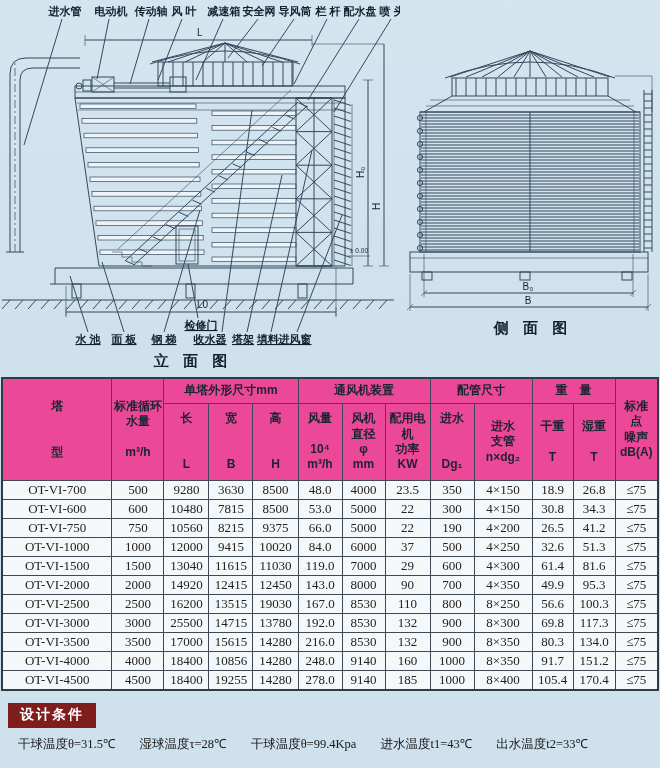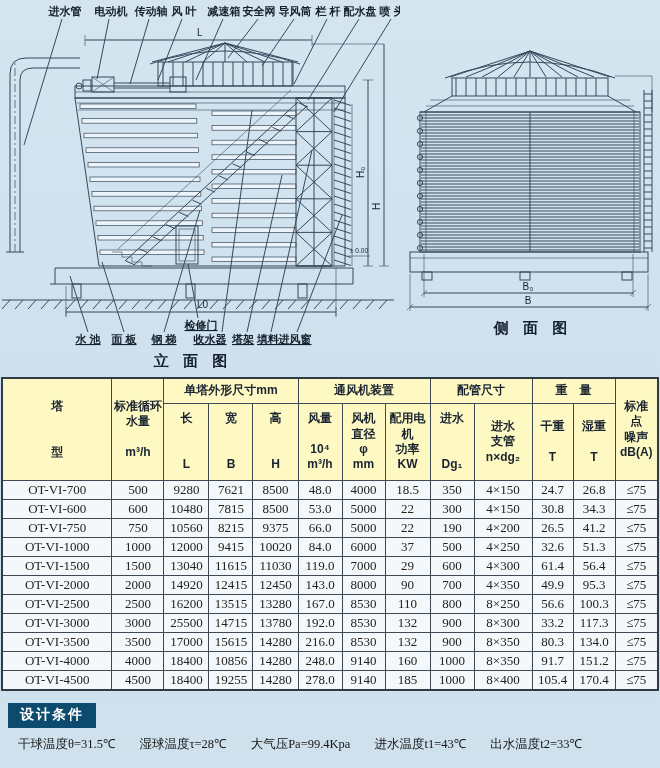--- a/index.html
+++ b/index.html
@@ -24,21 +24,21 @@
   svg .dim{font-size:10px;}
   svg .tiny{font-size:6.5px;}
   svg .cap{font-size:15px;font-weight:bold;letter-spacing:5px;}
   
   table{
     border-collapse:collapse;table-layout:fixed;width:656px;margin:0 auto;
     border:2px solid #2f3b46;
   }
   th,td{border:1px solid #3d4a55;padding:0;text-align:center;vertical-align:middle;overflow:hidden;}
   thead th{
-    background:#fef9c3;font-size:12px;font-weight:600;line-height:1.28;
+    background:#ec4899;font-size:12px;font-weight:600;line-height:1.28;
     white-space:pre-line;color:#1a2430;
   }
   thead tr.grp th{height:24px;}
   thead tr.sub th{height:76px;}
   tbody td{
     background:#f4f8fb;height:18px;
     font-family:"Liberation Serif",serif;font-size:13px;color:#222;
   }
   
   .footer{margin:12px 0 0 8px;}
@@ -557,28 +557,28 @@
       <th>湿重
 
 T</th>
     </tr>
   </thead>
   <tbody>
       <tr>
         <td>OT-VI-700</td>
         <td>500</td>
         <td>9280</td>
-        <td>7621</td>
+        <td>3630</td>
         <td>8500</td>
         <td>48.0</td>
         <td>4000</td>
-        <td>18.5</td>
+        <td>23.5</td>
         <td>350</td>
         <td>4×150</td>
-        <td>24.7</td>
+        <td>18.9</td>
         <td>26.8</td>
         <td>≤75</td>
       </tr>
       <tr>
         <td>OT-VI-600</td>
         <td>600</td>
         <td>10480</td>
         <td>7815</td>
         <td>8500</td>
         <td>53.0</td>
@@ -625,21 +625,21 @@
         <td>1500</td>
         <td>13040</td>
         <td>11615</td>
         <td>11030</td>
         <td>119.0</td>
         <td>7000</td>
         <td>29</td>
         <td>600</td>
         <td>4×300</td>
         <td>61.4</td>
-        <td>56.4</td>
+        <td>81.6</td>
         <td>≤75</td>
       </tr>
       <tr>
         <td>OT-VI-2000</td>
         <td>2000</td>
         <td>14920</td>
         <td>12415</td>
         <td>12450</td>
         <td>143.0</td>
         <td>8000</td>
@@ -648,42 +648,42 @@
         <td>4×350</td>
         <td>49.9</td>
         <td>95.3</td>
         <td>≤75</td>
       </tr>
       <tr>
         <td>OT-VI-2500</td>
         <td>2500</td>
         <td>16200</td>
         <td>13515</td>
-        <td>13280</td>
+        <td>19030</td>
         <td>167.0</td>
         <td>8530</td>
         <td>110</td>
         <td>800</td>
         <td>8×250</td>
         <td>56.6</td>
         <td>100.3</td>
         <td>≤75</td>
       </tr>
       <tr>
         <td>OT-VI-3000</td>
         <td>3000</td>
         <td>25500</td>
         <td>14715</td>
         <td>13780</td>
         <td>192.0</td>
         <td>8530</td>
         <td>132</td>
         <td>900</td>
         <td>8×300</td>
-        <td>33.2</td>
+        <td>69.8</td>
         <td>117.3</td>
         <td>≤75</td>
       </tr>
       <tr>
         <td>OT-VI-3500</td>
         <td>3500</td>
         <td>17000</td>
         <td>15615</td>
         <td>14280</td>
         <td>216.0</td>
@@ -722,21 +722,21 @@
         <td>1000</td>
         <td>8×400</td>
         <td>105.4</td>
         <td>170.4</td>
         <td>≤75</td>
       </tr>
     </tbody>
 </table>
 
 <div class="footer">
-  <div class="badge" style="background: #0c4a6e;">设计条件</div>
+  <div class="badge" style="background: #7f1d1d;">设计条件</div>
   <div class="conditions">
     <span>干球温度θ=31.5℃</span>
     <span>湿球温度τ=28℃</span>
-    <span>大气压Pa=99.4Kpa</span>
+    <span>干球温度θ=99.4Kpa</span>
     <span>进水温度t1=43℃</span>
     <span>出水温度t2=33℃</span>
   </div>
 </div>
 
 </body></html>

